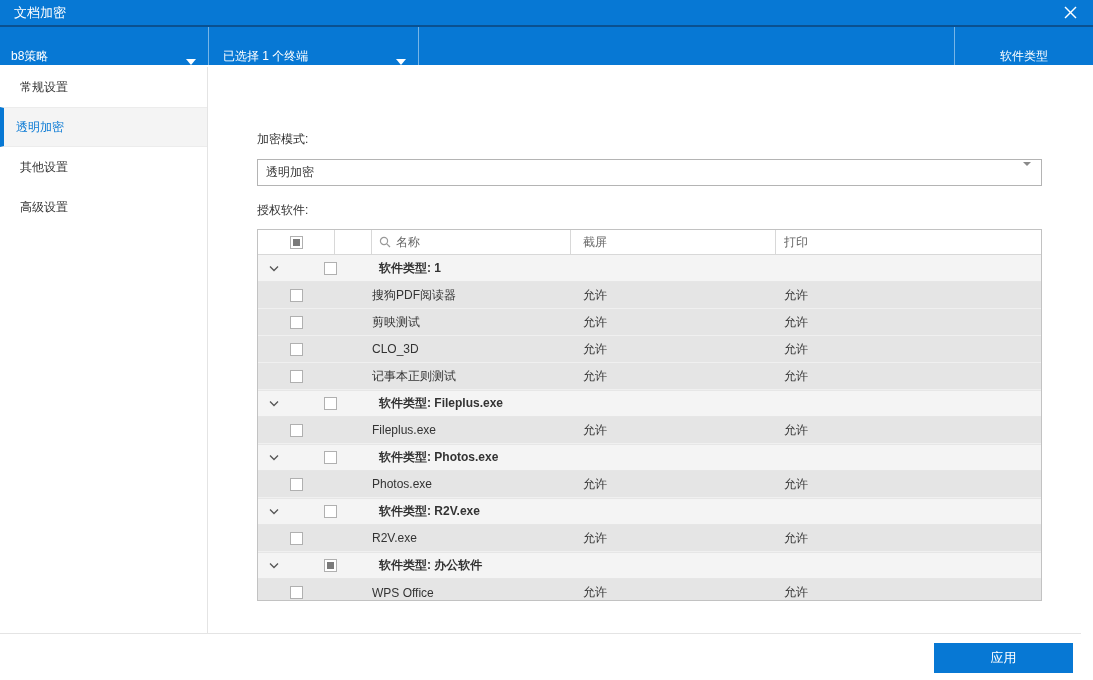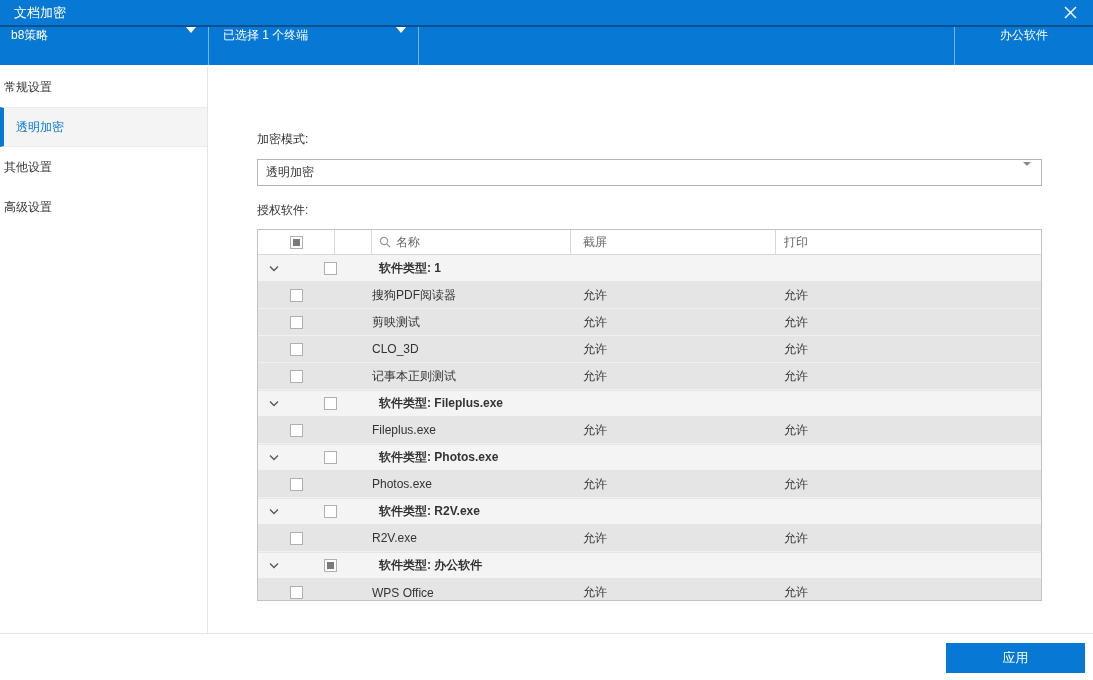--- a/index.html
+++ b/index.html
@@ -33,21 +33,21 @@
 
   
   .toolbar {
     height: 38px;
     background: #0778d4;
     color: #fff;
     display: flex;
     align-items: stretch;
   }
   .tb-section {
-    display: flex; align-items: flex-start;
+    display: flex; align-items: flex-end;
     position: relative;
   }
   .tb-dd1 { width: 209px; padding: 0 12px 0 11px; border-right: 1px solid rgba(255,255,255,0.45); }
   .tb-dd2 { width: 210px; padding: 0 12px 0 14px; border-right: 1px solid rgba(255,255,255,0.45); }
   .tb-fill { flex: 1; }
   .tb-del {
     width: 139px;
     justify-content: center;
     border-left: 1px solid rgba(255,255,255,0.45);
     cursor: pointer;
@@ -67,20 +67,21 @@
     display: flex;
   }
   .sidebar {
     width: 208px;
     border-right: 1px solid #e4e4e4;
     background: #fff;
   }
   .side-item {
     height: 40px;
     display: flex; align-items: center;
+    padding-left: 16px;
     border-left: 4px solid transparent;
     cursor: pointer;
     color: #333;
   }
   .side-item.selected {
     background: #f4f4f4;
     border-left-color: #0778d4;
     border-top: 1px solid #ececec;
     border-bottom: 1px solid #ececec;
     color: #0778d4;
@@ -173,21 +174,21 @@
   }
   .cbx.indeterminate::after {
     content: "";
     width: 7px; height: 7px;
     background: #7a7a7a;
   }
 
   
   .footer {
     position: absolute;
-    left: 0; right: 0; bottom: 0;
+    left: 0; right: 12px; bottom: 0;
     height: 47px;
     background: #fff;
     border-top: 1px solid #e4e4e4;
   }
   .apply-btn {
     position: absolute;
     right: 8px; bottom: 7px;
     width: 139px; height: 30px;
     background: #0778d4;
     color: #fff;
@@ -215,21 +216,21 @@
   <div class="tb-section tb-dd1">
     <span class="tb-label">b8策略</span>
     <span class="caret-down"></span>
   </div>
   <div class="tb-section tb-dd2">
     <span class="tb-label">已选择 1 个终端</span>
     <span class="caret-down"></span>
   </div>
   <div class="tb-section tb-fill"></div>
   <div class="tb-section tb-del">
-    <span>办公软件</span>
+    <span>软件类型</span>
   </div>
 </div>
 
 <div class="main">
 
   <div class="sidebar">
     <div class="side-item">
       <span>常规设置</span>
     </div>
     <div class="side-item selected">

